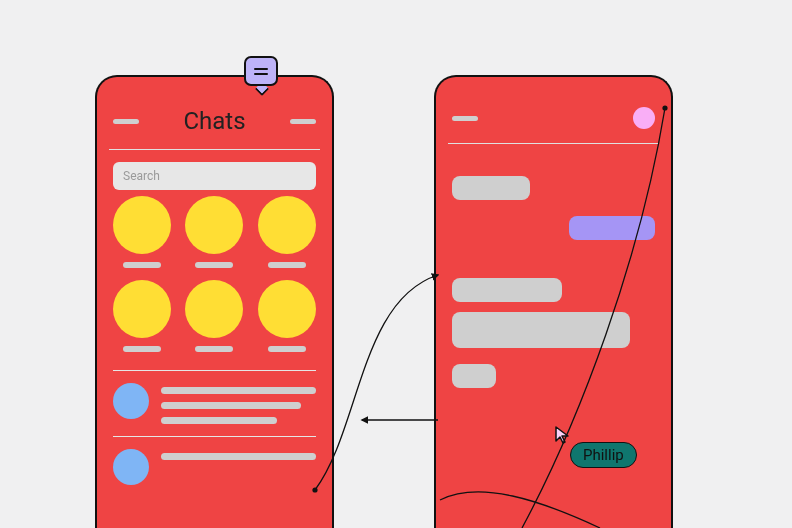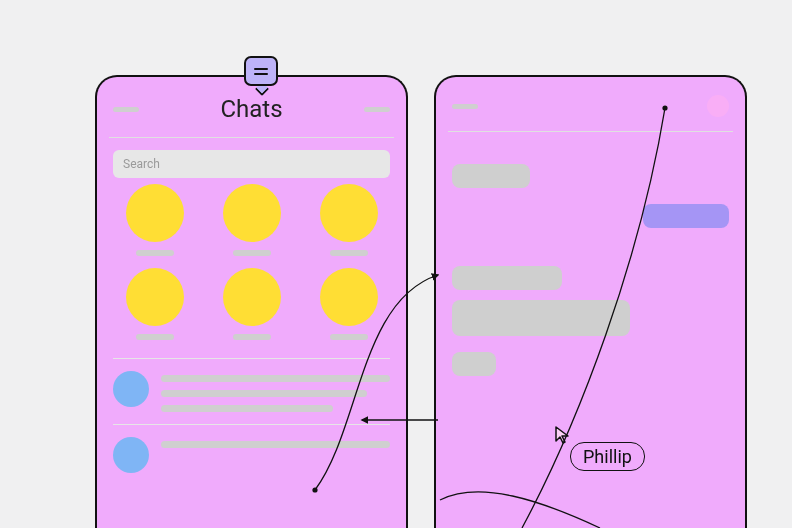--- a/index.html
+++ b/index.html
@@ -6,26 +6,26 @@
   body {
     width: 792px;
     height: 528px;
     background: #f0f0f1;
     font-family: -apple-system, BlinkMacSystemFont, "Segoe UI", Roboto, sans-serif;
     position: relative;
     overflow: hidden;
   }
   .phone {
     position: absolute;
-    width: 313px;
-    background: #f0abfc;
+    width: 239px;
+    background: #ef4444;
     border: 2px solid #111;
     border-radius: 22px 22px 0 0;
     border-bottom: none;
-    padding: 18px 16px 0 16px;
+    padding: 30px 16px 0 16px;
   }
   .phone-left { left: 95px; top: 75px; height: 453px; }
   .phone-right { left: 434px; top: 75px; height: 453px; }
 
   .header {
     display: flex;
     align-items: center;
     justify-content: space-between;
     padding-bottom: 8px;
   }
@@ -116,25 +116,25 @@
   }
 
   
   .cursor {
     position:absolute;
     left: 554px; top: 425px;
   }
   .tag {
     position:absolute;
     left: 570px; top: 442px;
-    background:#f0abfc;
+    background:#0f766e;
     border:1.5px solid #111;
     border-radius: 14px;
     padding: 3px 12px;
-    font-size: 18px;
+    font-size: 15px;
     color:#111;
   }
 
   
   .connectors {
     position:absolute; left:0; top:0; width:792px; height:528px; pointer-events:none;
   }
 </style>
 </head>
 <body>

